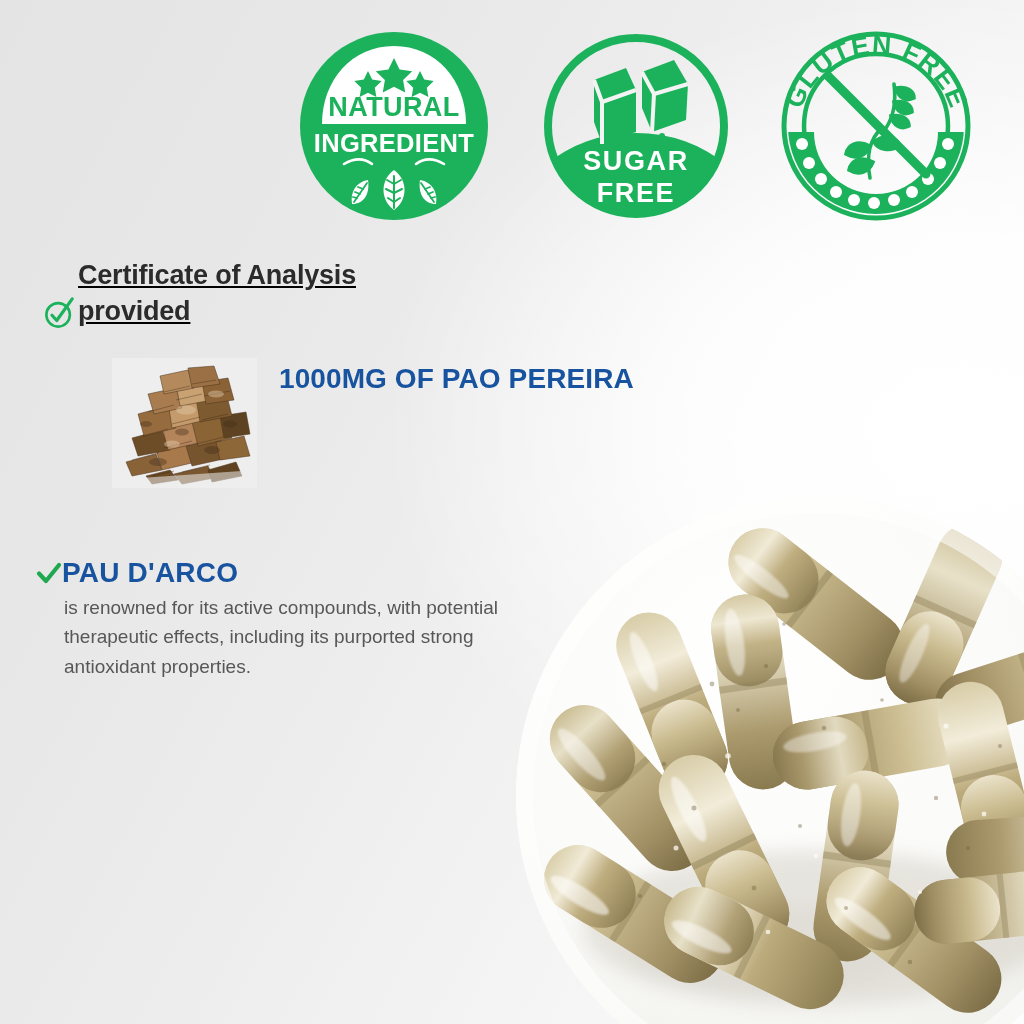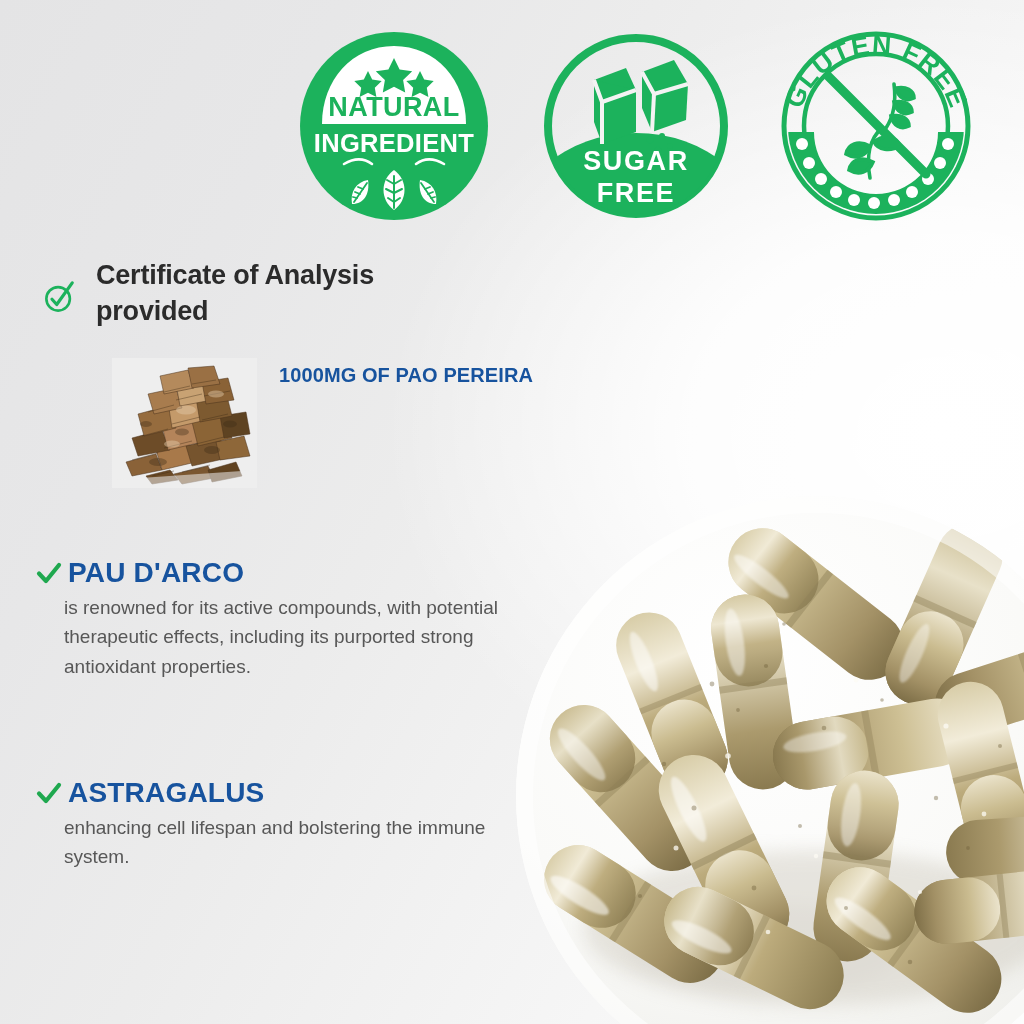--- a/index.html
+++ b/index.html
@@ -39,22 +39,23 @@
   #badge-sugar    { left: 538px; }
   #badge-gluten   { left: 778px; }
 
   
   .cert-block {
     position: absolute;
     left: 44px;
     top: 258px;
     width: 560px;
     display: flex;
-    align-items: center;
-    gap: 20px;
+    align-items: flex-end;
+    gap: 2px;
+    text-decoration: underline;
   }
   .cert-icon { width: 32px; height: 34px; flex: 0 0 32px; margin-top: 4px; }
   .cert-icon svg { display:block; width:100%; height:100%; overflow: visible; }
   .cert-text {
     font-size: 27px;
     font-weight: bold;
     line-height: 1.32;
     color: #2b2b2b;
     letter-spacing: -0.2px;
     width: 330px;
@@ -73,21 +74,21 @@
   .bark-thumb {
     position: relative;
     flex: 0 0 145px;
     width: 145px;
     height: 130px;
     overflow: hidden;
   }
   .bark-thumb svg { display:block; width:100%; height:100%; }
   .pao-text { flex: 1 1 auto; padding-top: 6px; }
   .pao-title {
-    font-size: 20px;
+    font-size: 28px;
     font-weight: bold;
     color: #17539e;
     letter-spacing: 0.1px;
     margin: 0 0 6px 0;
     line-height: 1.1;
   }
   .pao-body {
     font-size: 22px;
     color: #575757;
     line-height: 1.45;
@@ -110,21 +111,20 @@
   
   .feature {
     position: absolute;
     left: 36px;
   }
   #feature-pau   { top: 558px; width: 530px; }
   #feature-astra { top: 778px; width: 500px; }
   .feature-head {
     display: flex;
     align-items: center;
-    gap: 6px;
     margin-bottom: 4px;
   }
   .check-glyph { width: 26px; height: 26px; flex: 0 0 26px; }
   .check-glyph svg { display: block; width: 100%; height: 100%; }
   .feature-title {
     font-size: 28px;
     font-weight: bold;
     color: #17539e;
     letter-spacing: 0.2px;
     line-height: 1.1;
@@ -497,25 +497,14 @@
       <span class="check-glyph">
         <svg viewBox="0 0 26 26" xmlns="http://www.w3.org/2000/svg">
           <path d="M3 13.5 L 10 21 L 23 5" fill="none" stroke="#1fa84f" stroke-width="4.2" stroke-linecap="round" stroke-linejoin="round"></path>
         </svg>
       </span>
       <span class="feature-title">PAU D'ARCO</span>
     </div>
     <div class="feature-body">is renowned for its active compounds, with potential therapeutic effects, including its purported strong antioxidant properties.</div>
   </div>
 
-  <div class="feature" id="feature-astra">
-    <div class="feature-head">
-      <span class="check-glyph">
-        <svg viewBox="0 0 26 26" xmlns="http://www.w3.org/2000/svg">
-          <path d="M3 13.5 L 10 21 L 23 5" fill="none" stroke="#1fa84f" stroke-width="4.2" stroke-linecap="round" stroke-linejoin="round"></path>
-        </svg>
-      </span>
-      <span class="feature-title">ASTRAGALUS</span>
-    </div>
-    <div class="feature-body">enhancing cell lifespan and bolstering the immune system.</div>
-  </div>
 
 </div>
 
 </body></html>

